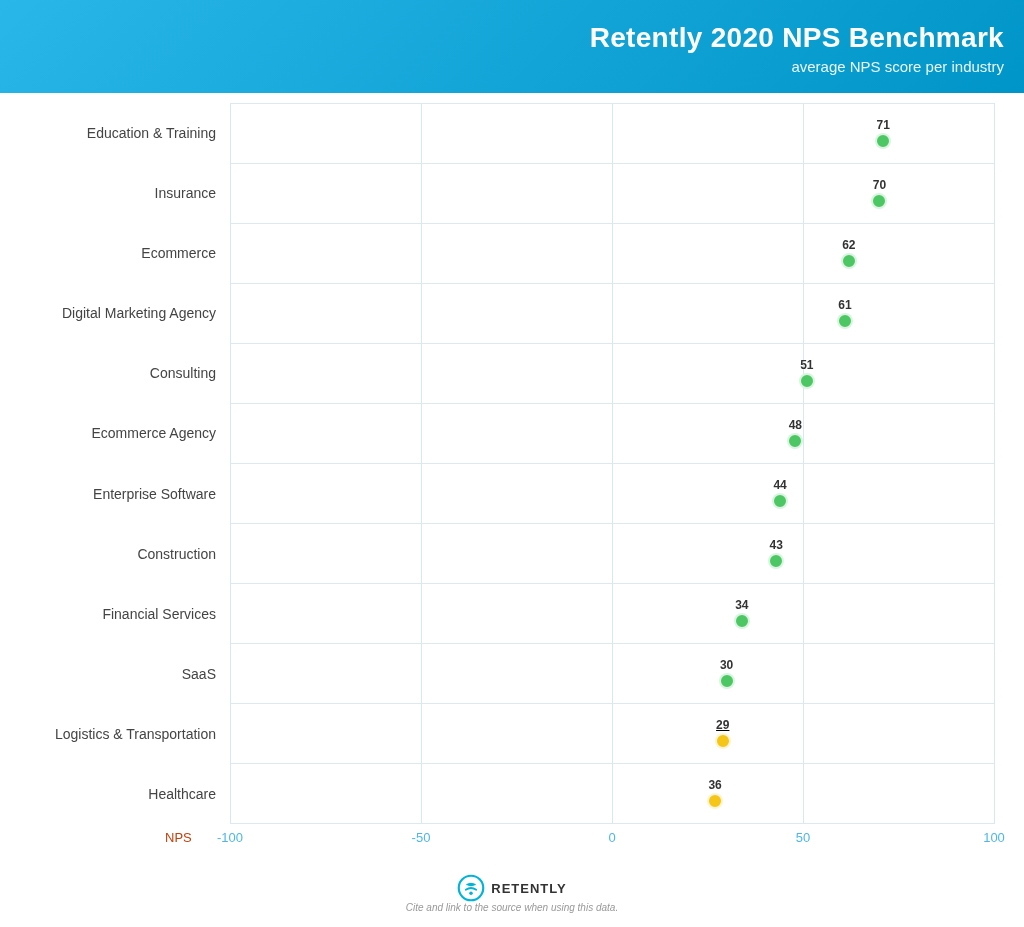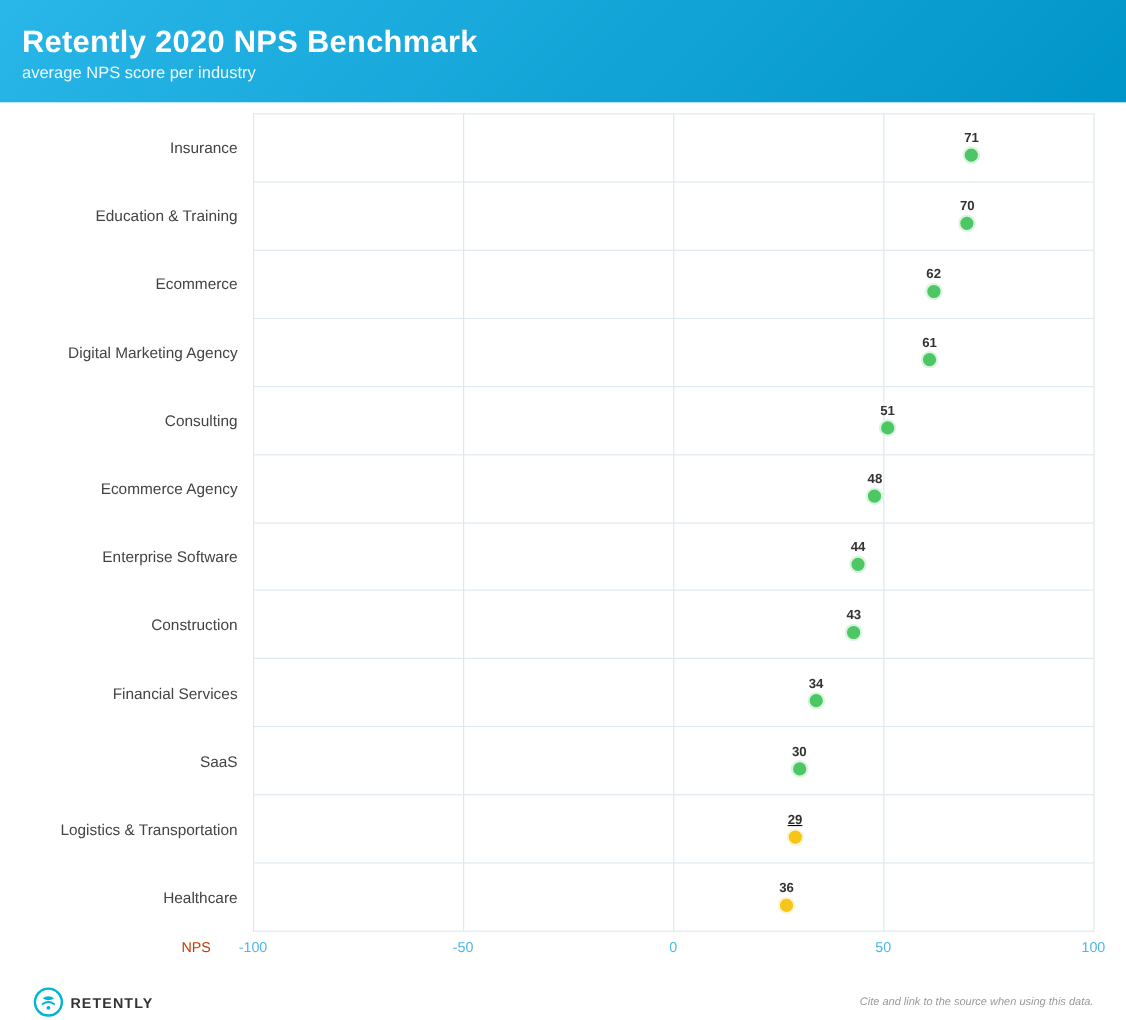--- a/index.html
+++ b/index.html
@@ -13,21 +13,21 @@
     .chart-container {
       width: 1024px;
       height: 927px;
       background: #fff;
       display: flex;
       flex-direction: column;
     }
     .header {
       background: linear-gradient(135deg, #29b6e8 0%, #0095c8 100%);
       padding: 22px 20px 18px;
-      text-align: left;
+      text-align: right;
       color: white;
     }
     .header-title {
       font-size: 28px;
       font-weight: 700;
       letter-spacing: 0.3px;
       color: #fff;
     }
     .header-subtitle {
       font-size: 15px;
@@ -144,22 +144,23 @@
       left: -65px;
       top: 6px;
       font-size: 13px;
       color: #c2410c;
       font-weight: 500;
     }
     .footer {
       display: flex;
       align-items: center;
       justify-content: space-between;
-      padding: 10px 30px 2px;
+      padding: 10px 30px 14px;
       margin-top: 0;
+      flex-direction: column;
     }
     .logo-area {
       display: flex;
       align-items: center;
       gap: 6px;
     }
     .logo-icon {
       width: 28px;
       height: 28px;
     }
@@ -181,22 +182,22 @@
 
 <div class="chart-container">
   <div class="header">
     <div class="header-title">Retently 2020 NPS Benchmark</div>
     <div class="header-subtitle">average NPS score per industry</div>
   </div>
 
   <div class="chart-area">
     <div class="chart-body">
       <div class="y-labels" id="y-labels">
+          <div class="y-label">Education &amp; Training</div>
           <div class="y-label">Insurance</div>
-          <div class="y-label">Education &amp; Training</div>
           <div class="y-label">Ecommerce</div>
           <div class="y-label">Digital Marketing Agency</div>
           <div class="y-label">Consulting</div>
           <div class="y-label">Ecommerce Agency</div>
           <div class="y-label">Enterprise Software</div>
           <div class="y-label">Construction</div>
           <div class="y-label">Financial Services</div>
           <div class="y-label">SaaS</div>
           <div class="y-label">Logistics &amp; Transportation</div>
           <div class="y-label">Healthcare</div>

